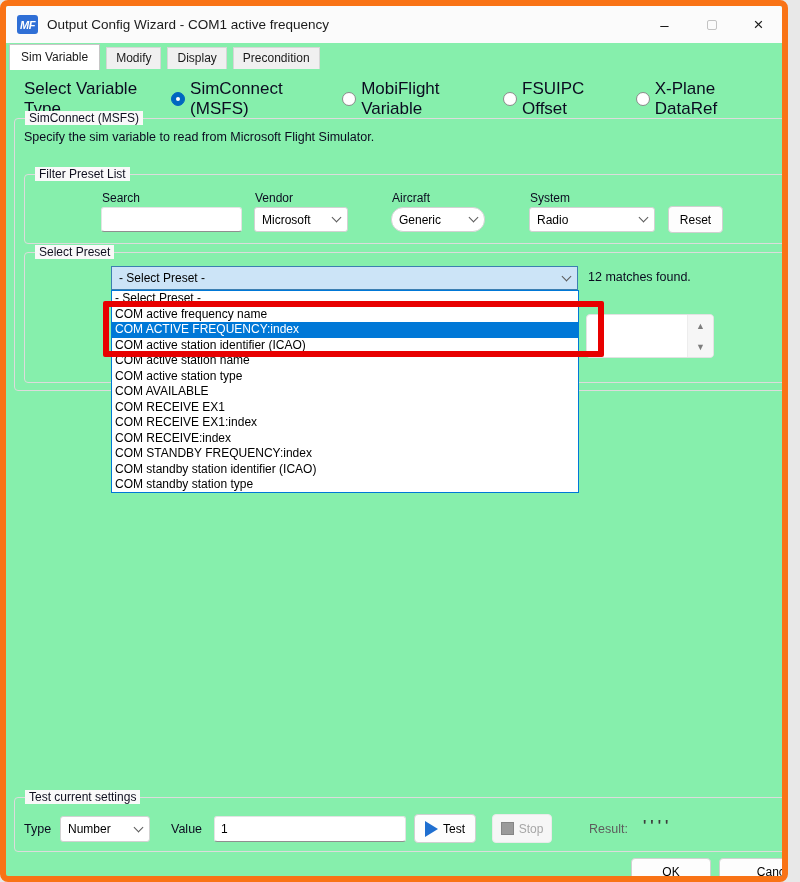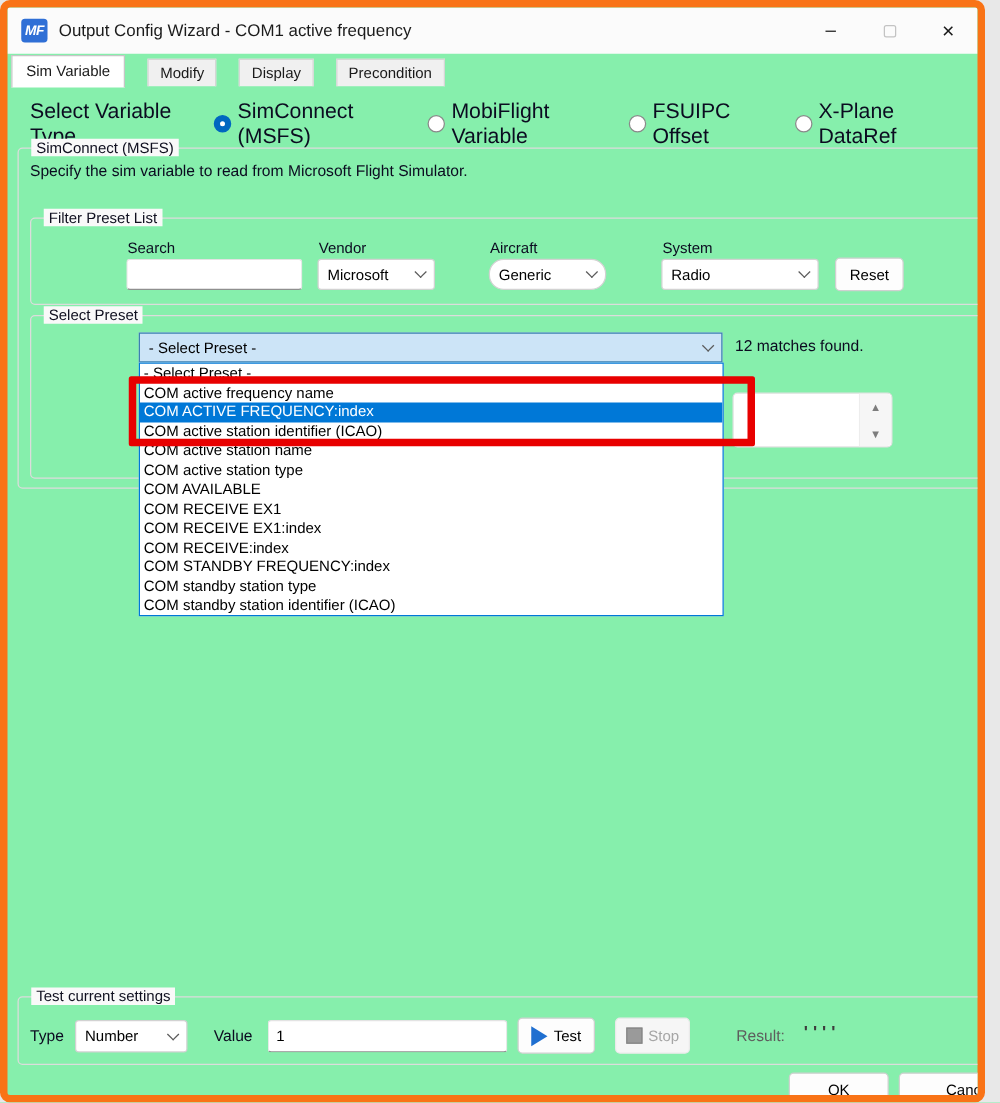--- a/index.html
+++ b/index.html
@@ -18,21 +18,21 @@
               color:#fff; font-weight:bold; font-style:italic; font-size:11px;
               display:flex; align-items:center; justify-content:center; letter-spacing:-0.5px; }
   .title-text { margin-left:9px; font-size:13.5px; color:#1b1b1b; }
   .win-controls { position:absolute; right:0; top:0; height:37px; display:flex; }
   .win-btn { width:47px; height:37px; display:flex; align-items:center; justify-content:center; font-size:15px; color:#1a1a1a; cursor:default; }
   .maxbox { width:10px; height:10px; border:1px solid #c3c3c3; border-radius:2px; }
 
   
   .tabstrip { position:absolute; left:3px; top:39px; height:24px; display:flex; align-items:flex-end; z-index:2; }
   .tab { padding:3px 9px 4px 9px; font-size:12px; border:1px solid #d6d6d6; border-bottom:none;
-         background:#f0f0f0; margin-right:18px; color:#1a1a1a; }
+         background:#f0f0f0; margin-right:6px; color:#1a1a1a; }
   .tab.active { background:#ffffff; border-color:#c6c6c6; padding:5px 11px 6px 11px; position:relative; top:1px; }
 
   
   .radio-row { position:absolute; left:18px; top:73px; display:flex; align-items:center; font-size:17px; color:#0b0b20; }
   .radio-row .caption { margin-right:10px; }
   .radio-opt { display:flex; align-items:center; margin-right:18px; }
   .radio { width:14px; height:14px; border-radius:50%; background:#fff; border:1px solid #8a8a8a; margin-right:5px; position:relative; flex:none; }
   .radio.checked { background:#0067c0; border-color:#0067c0; }
   .radio.checked::after { content:""; position:absolute; left:4px; top:4px; width:4px; height:4px; border-radius:50%; background:#fff; }
 
@@ -184,22 +184,22 @@
       <div class="dd-item">COM active frequency name</div>
       <div class="dd-item selected">COM ACTIVE FREQUENCY:index</div>
       <div class="dd-item">COM active station identifier (ICAO)</div>
       <div class="dd-item">COM active station name</div>
       <div class="dd-item">COM active station type</div>
       <div class="dd-item">COM AVAILABLE</div>
       <div class="dd-item">COM RECEIVE EX1</div>
       <div class="dd-item">COM RECEIVE EX1:index</div>
       <div class="dd-item">COM RECEIVE:index</div>
       <div class="dd-item">COM STANDBY FREQUENCY:index</div>
+      <div class="dd-item">COM standby station identifier (ICAO)</div>
       <div class="dd-item">COM standby station type</div>
-      <div class="dd-item">COM standby station identifier (ICAO)</div>
     </div>
 
   <div class="red-box"></div>
 
   <div class="groupbox gb-test">
     <span class="grouplabel">Test current settings</span>
   </div>
   <div class="fld-label" style="left:18px; top:816px; font-size:12.5px;">Type</div>
   <div class="combo" style="left:54px; top:810px; width:90px; height:26px;">
     <span class="ctext">Number</span>

